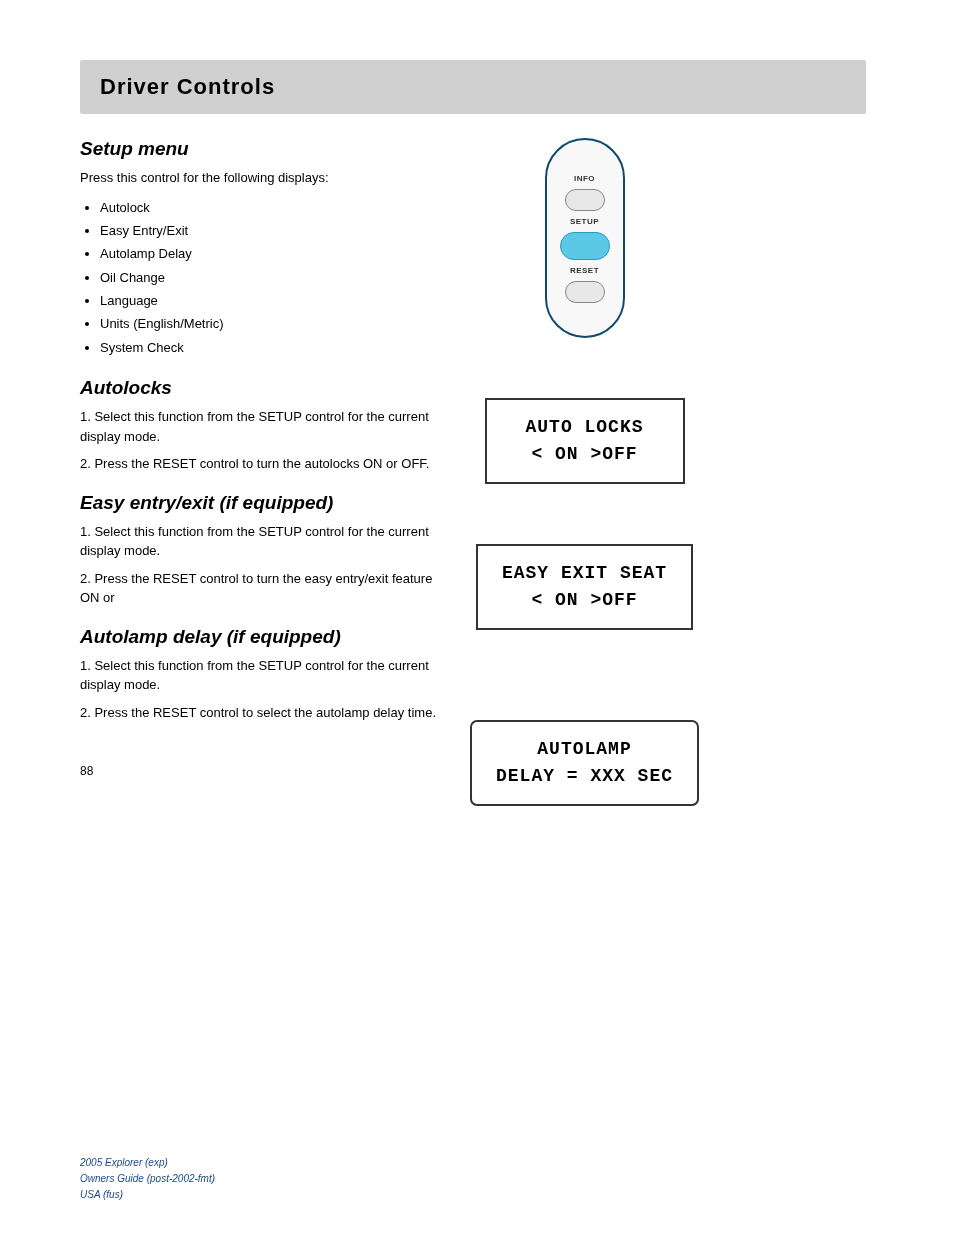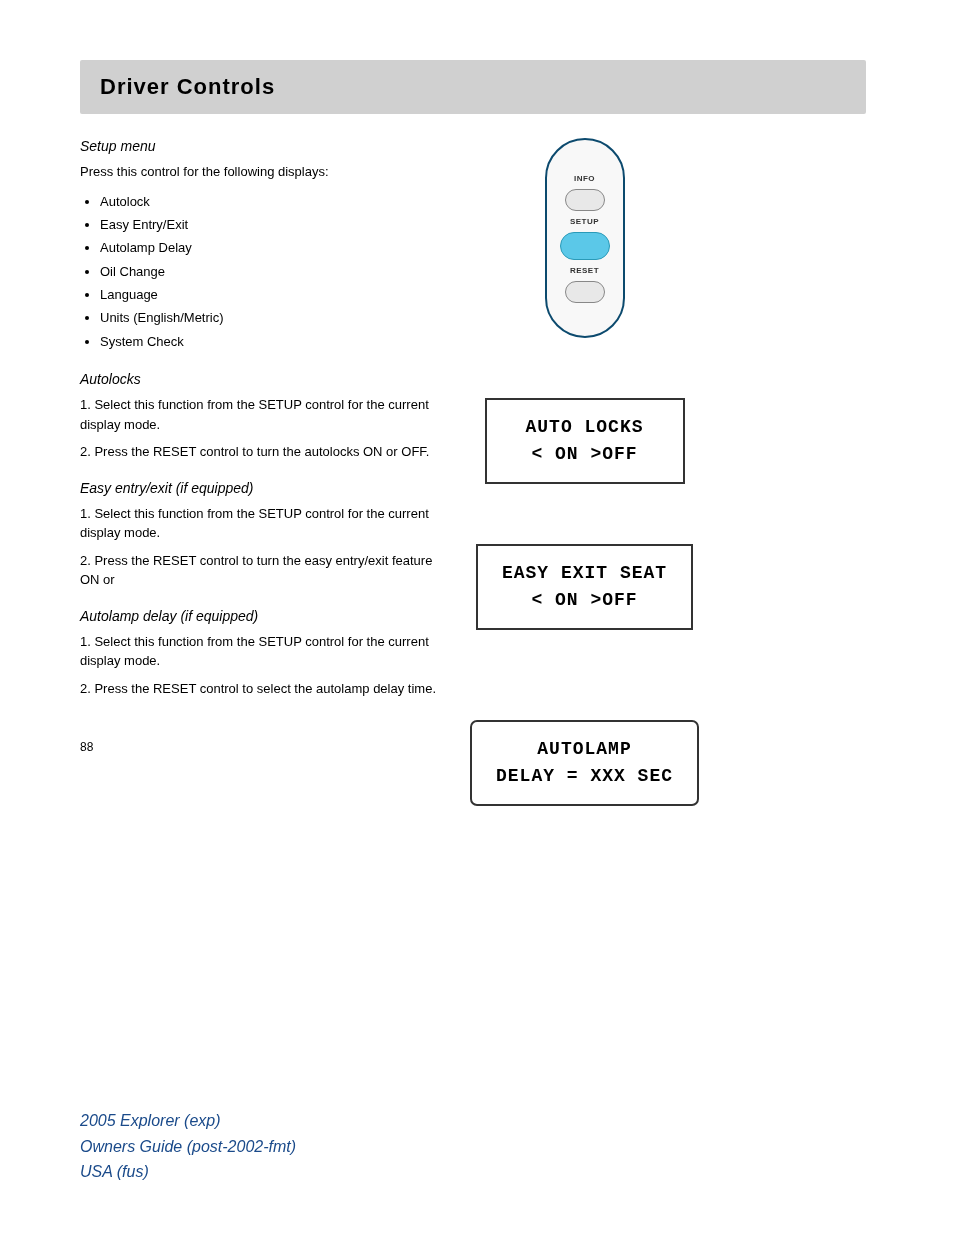--- a/index.html
+++ b/index.html
@@ -39,23 +39,23 @@
       gap: 30px;
     }
 
     .left-col {
       flex: 1;
       max-width: 360px;
     }
 
     
     .section-heading {
-      font-weight: normal;
+      font-weight: bold;
       font-style: italic;
-      font-size: 14px;
+      font-size: 19px;
       margin-bottom: 8px;
       margin-top: 18px;
     }
 
     .section-heading:first-child {
       margin-top: 0;
     }
 
     p {
       font-size: 13px;
@@ -153,23 +153,23 @@
     
     .page-number {
       margin-top: 40px;
       font-size: 12px;
       font-weight: normal;
     }
 
     
     .footer {
       position: absolute;
-      bottom: 50px;
+      bottom: 32px;
       left: 80px;
-      font-size: 16px;
+      font-size: 10px;
       color: #1a4a8a;
       font-style: italic;
       line-height: 1.6;
     }
 
     .footer span {
       display: block;
     }
 
     

